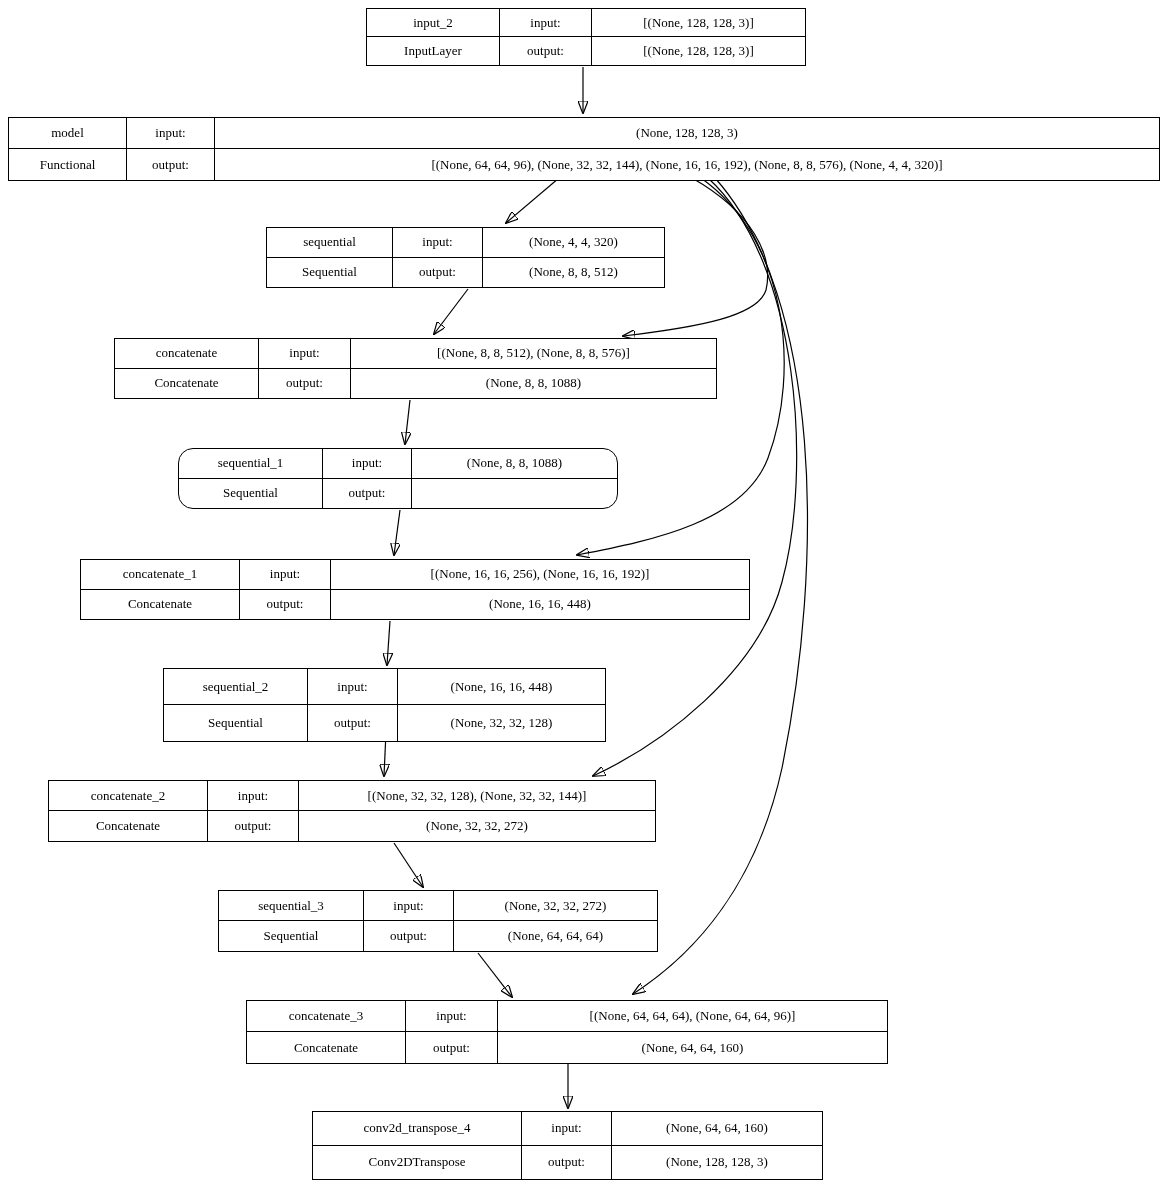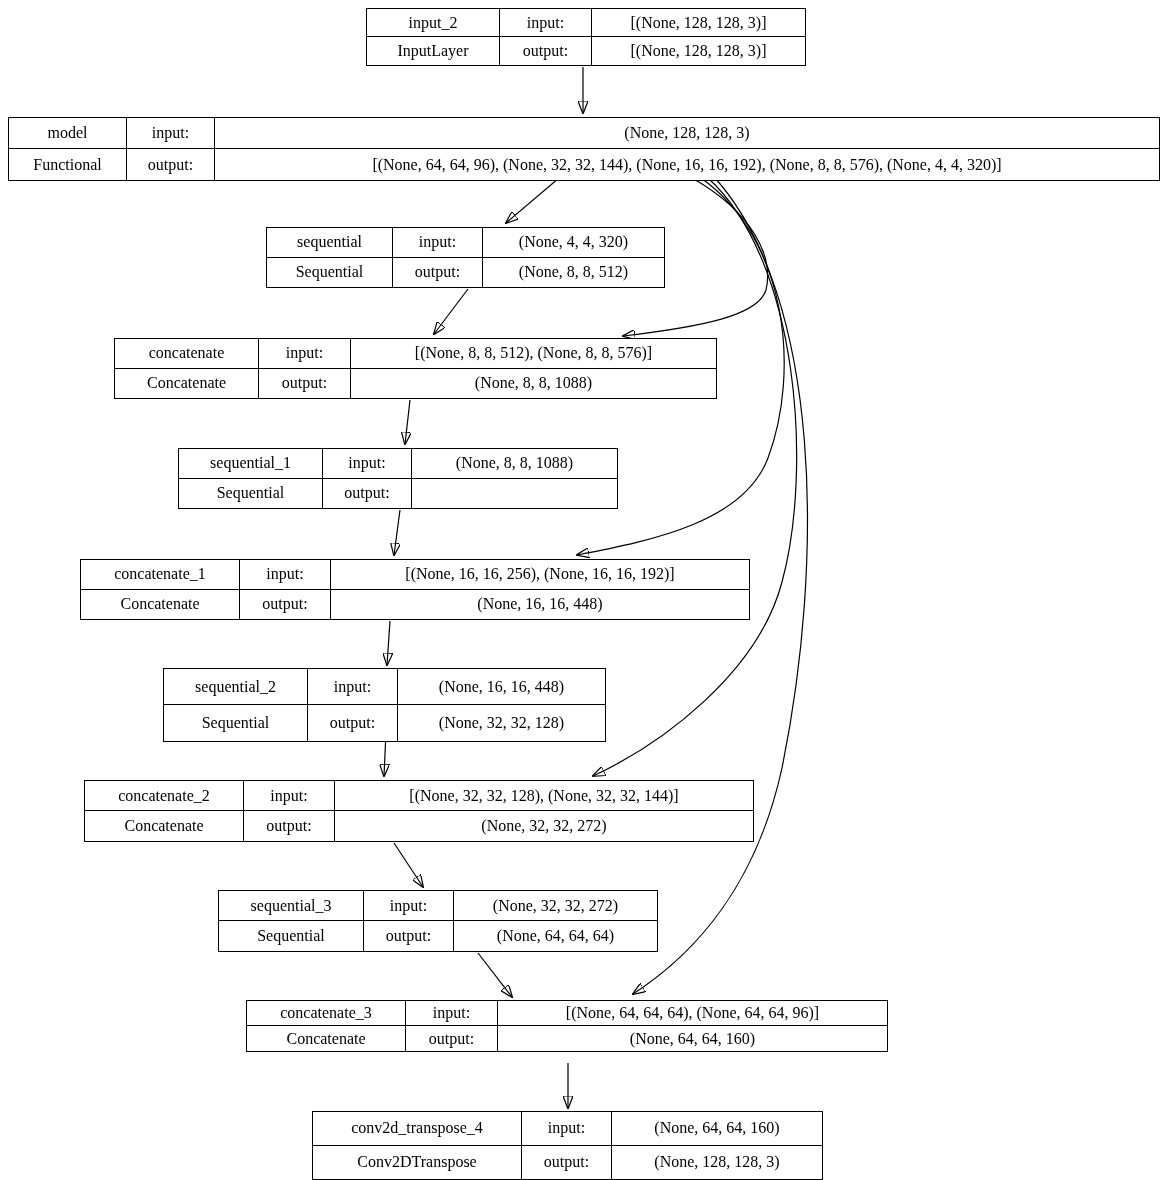--- a/index.html
+++ b/index.html
@@ -12,21 +12,21 @@
     overflow:hidden;
   }
   .edges{position:absolute;left:0;top:0;width:1168px;height:1180px;}
   .edges path{stroke:#000;stroke-width:1.2px;fill:none;}
   .node{
     position:absolute;
     display:grid;
     grid-auto-rows:1fr;
     border:1px solid #000;
     background:#fff;
-    font-size:16px;
+    font-size:13px;
     box-sizing:border-box;
   }
   .cell{
     display:flex;align-items:center;justify-content:center;
     white-space:nowrap;
     border-right:1px solid #000;
     border-bottom:1px solid #000;
     padding:0 6px;
     overflow:hidden;
   }
@@ -89,21 +89,21 @@
 
   <div class="node" style="left:114px;top:338px;width:603px;height:61px;grid-template-columns:144px 92px 1fr;">
     <div class="cell">concatenate</div>
     <div class="cell">input:</div>
     <div class="cell">[(None, 8, 8, 512), (None, 8, 8, 576)]</div>
     <div class="cell">Concatenate</div>
     <div class="cell">output:</div>
     <div class="cell">(None, 8, 8, 1088)</div>
   </div>
 
-  <div class="node" style="left:178px;top:448px;width:440px;height:61px;grid-template-columns:144px 89px 1fr;">
+  <div class="node" style="left:178px;top:448px;width:440px;height:61px;grid-template-columns:144px 89px 1fr;border-radius:15px;">
     <div class="cell">sequential_1</div>
     <div class="cell">input:</div>
     <div class="cell">(None, 8, 8, 1088)</div>
     <div class="cell">Sequential</div>
     <div class="cell">output:</div>
   </div>
 
   <div class="node" style="left:48px;top:559px;width:670px;height:61px;grid-template-columns:159px 91px 1fr;margin-left:32px;">
     <div class="cell">concatenate_1</div>
     <div class="cell">input:</div>
@@ -115,39 +115,39 @@
 
   <div class="node" style="left:163px;top:668px;width:443px;height:74px;grid-template-columns:144px 90px 1fr;">
     <div class="cell">sequential_2</div>
     <div class="cell">input:</div>
     <div class="cell">(None, 16, 16, 448)</div>
     <div class="cell">Sequential</div>
     <div class="cell">output:</div>
     <div class="cell">(None, 32, 32, 128)</div>
   </div>
 
-  <div class="node" style="left:48px;top:780px;width:670px;height:62px;grid-template-columns:159px 91px 1fr;margin-left:36px;">
+  <div class="node" style="left:48px;top:780px;width:608px;height:62px;grid-template-columns:159px 91px 1fr;">
     <div class="cell">concatenate_2</div>
     <div class="cell">input:</div>
     <div class="cell">[(None, 32, 32, 128), (None, 32, 32, 144)]</div>
     <div class="cell">Concatenate</div>
     <div class="cell">output:</div>
     <div class="cell">(None, 32, 32, 272)</div>
   </div>
 
   <div class="node" style="left:218px;top:890px;width:440px;height:62px;grid-template-columns:145px 90px 1fr;">
     <div class="cell">sequential_3</div>
     <div class="cell">input:</div>
     <div class="cell">(None, 32, 32, 272)</div>
     <div class="cell">Sequential</div>
     <div class="cell">output:</div>
     <div class="cell">(None, 64, 64, 64)</div>
   </div>
 
-  <div class="node" style="left:246px;top:1000px;width:642px;height:52px;grid-template-columns:159px 92px 1fr;">
+  <div class="node" style="left:246px;top:1000px;width:642px;height:64px;grid-template-columns:159px 92px 1fr;">
     <div class="cell">concatenate_3</div>
     <div class="cell">input:</div>
     <div class="cell">[(None, 64, 64, 64), (None, 64, 64, 96)]</div>
     <div class="cell">Concatenate</div>
     <div class="cell">output:</div>
     <div class="cell">(None, 64, 64, 160)</div>
   </div>
 
   <div class="node" style="left:312px;top:1111px;width:511px;height:69px;grid-template-columns:209px 90px 1fr;">
     <div class="cell">conv2d_transpose_4</div>

